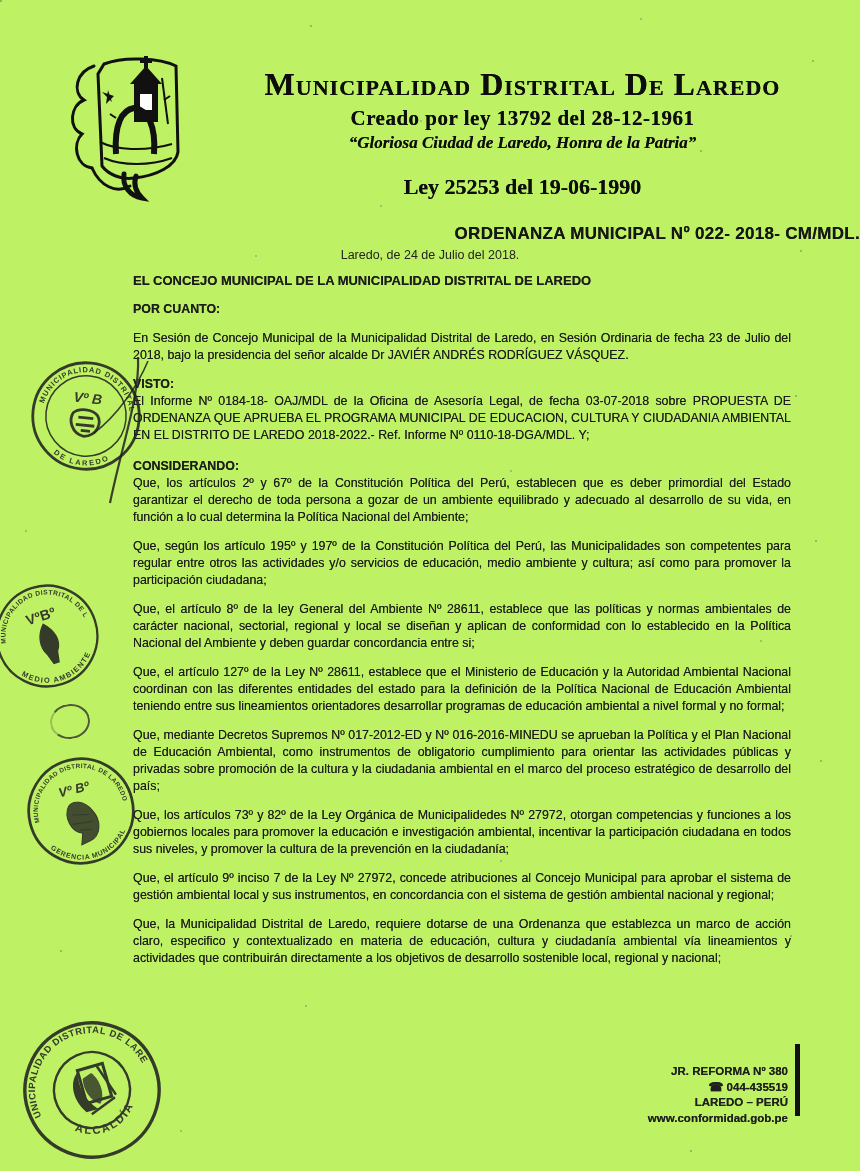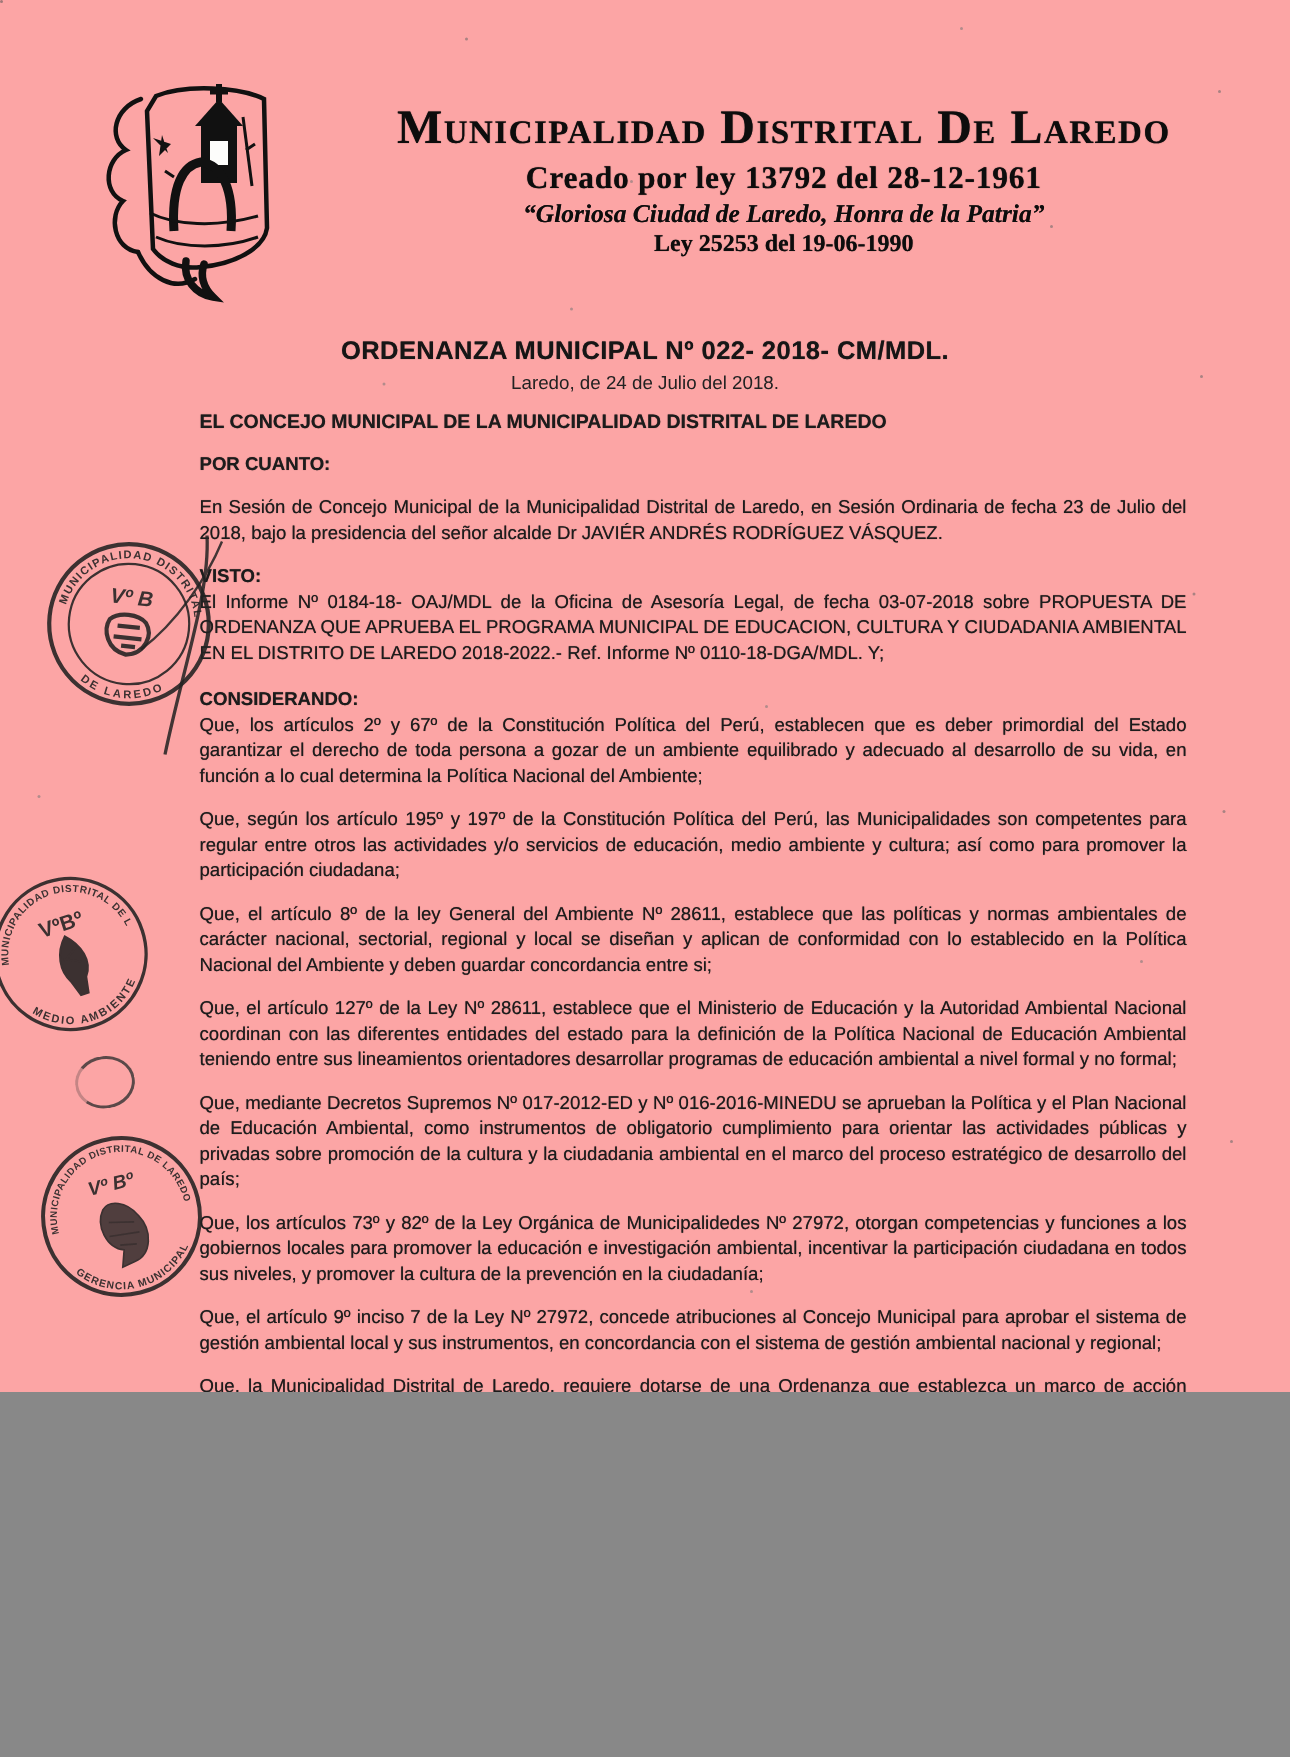--- a/index.html
+++ b/index.html
@@ -1,43 +1,43 @@
 <!DOCTYPE html>
 <html><head>
 <meta charset="utf-8">
 <style>
   html,body{margin:0;padding:0;background:#888;}
   .page{
     position:relative;
-    width:860px;height:928px;
+    width:860px;height:1171px;
     margin:0 auto;
-    background:#fca5a5;
+    background:#bef264;
     overflow:hidden;
     font-family:"Liberation Sans",sans-serif;
     color:#1b1b1b;
   }
   
   .noise{position:absolute;top:0;left:0;width:2px;height:2px;background:#555;border-radius:50%;opacity:.55;
     box-shadow: 310px 25px #666, 640px 18px #777, 812px 60px #666, 420px 120px #777,
                 700px 150px #666, 380px 205px #777, 800px 250px #666, 255px 255px #777,
                 795px 395px #666, 510px 470px #777, 815px 540px #666, 760px 640px #777,
                 820px 760px #666, 500px 860px #777, 790px 935px #666, 305px 1005px #777,
                 690px 1150px #666, 180px 1130px #777, 60px 950px #666, 25px 530px #777;}
   
   .logo{position:absolute;left:64px;top:54px;width:130px;height:150px;}
   .hdr{position:absolute;left:205px;top:66px;width:635px;text-align:center;
        font-family:"Liberation Serif",serif;color:#0d0d0d;}
   .org{font-variant:small-caps;font-weight:bold;font-size:32px;letter-spacing:1px;line-height:36px;
        text-shadow:0 0 .6px rgba(0,0,0,.8);}
   .created{font-weight:bold;font-size:21px;margin-top:4px;letter-spacing:.5px;text-shadow:0 0 .6px rgba(0,0,0,.8);}
   .motto{font-weight:bold;font-style:italic;font-size:17px;margin-top:2px;text-shadow:0 0 .4px rgba(0,0,0,.7);}
-  .lawline{font-weight:bold;font-size:16px;margin-top:1px;font-stretch:condensed;text-shadow:0 0 .5px rgba(0,0,0,.8);}
+  .lawline{font-weight:bold;font-size:22px;margin-top:21px;font-stretch:condensed;text-shadow:0 0 .5px rgba(0,0,0,.8);}
   
   .titleblock{position:absolute;left:0;top:224px;width:100%;text-align:center;}
-  .doctitle{font-weight:bold;font-size:17px;letter-spacing:.3px;color:#161616;text-shadow:0 0 .5px rgba(0,0,0,.75);}
+  .doctitle{font-weight:bold;font-size:17px;letter-spacing:.3px;color:#161616;text-shadow:0 0 .5px rgba(0,0,0,.75);text-align:right;}
   .docdate{font-size:12.5px;margin-top:4px;color:#222;}
   
   .doc-body{position:absolute;left:133px;top:272px;width:658px;
     font-size:12.4px;line-height:17px;text-align:justify;color:#1c1c1c;
     text-shadow:0 0 .5px rgba(0,0,0,.65);}
   .doc-body .h{font-weight:bold;}
   .doc-body p{margin:0 0 12px;}
   .doc-body p.tight{margin:0;}
   .council{font-weight:bold;font-size:13px;margin:0 0 16px;}
   

